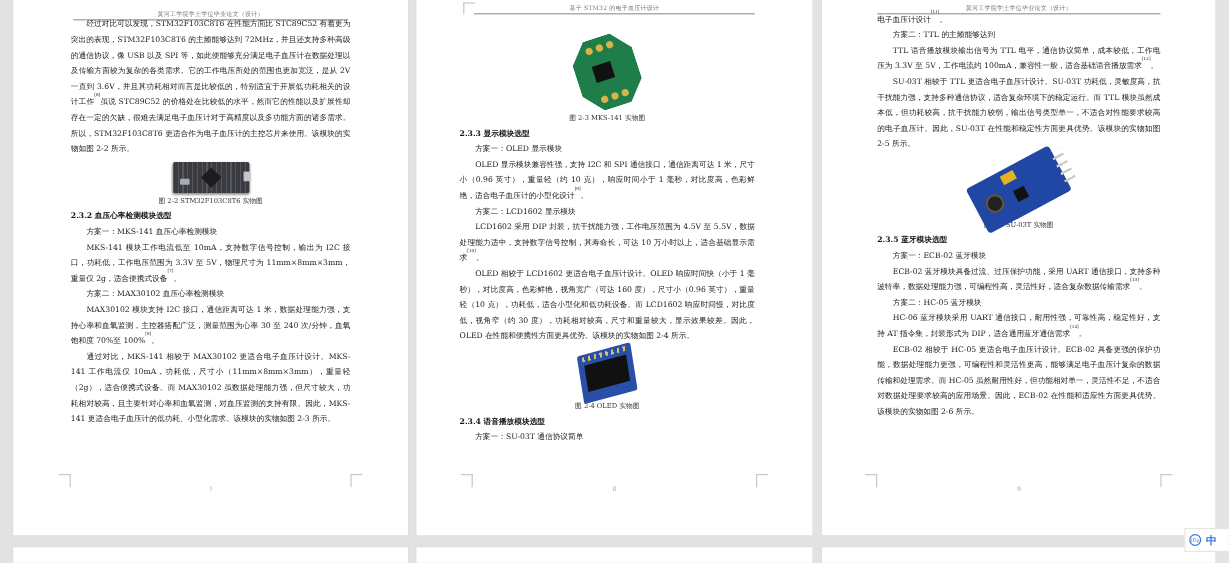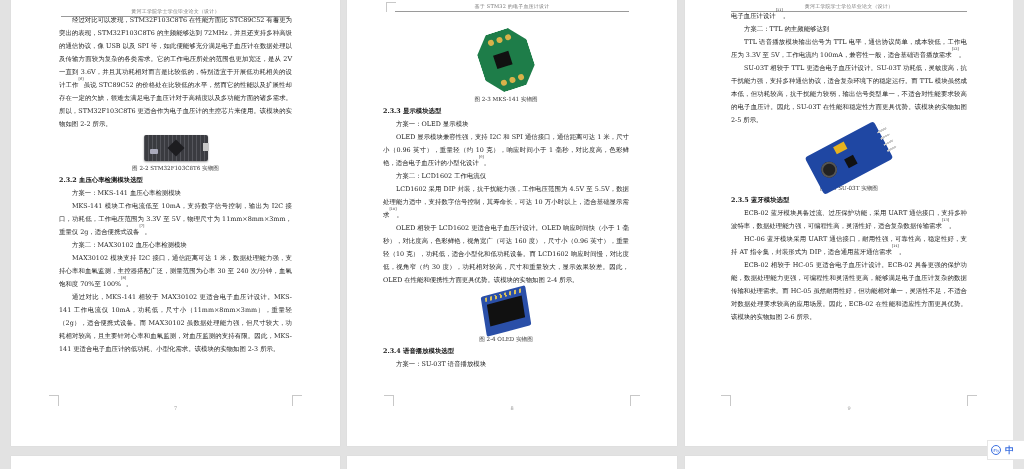--- a/index.html
+++ b/index.html
@@ -121,30 +121,30 @@
         <div class="pad" style="left:23px;top:6px"></div>
         <div class="pad" style="left:32px;top:6px"></div>
       <div class="pad" style="left:14px;top:48px"></div>
         <div class="pad" style="left:23px;top:48px"></div>
         <div class="pad" style="left:32px;top:48px"></div>
     </div>
     <div class="cap">图 2-3 MKS-141 实物图</div>
     <div class="h3">2.3.3 显示模块选型</div>
     <p class="ind">方案一：OLED 显示模块</p>
     <p class="ind"><span>OLED 显示模块兼容性强，支持 I2C 和 SPI 通信接口，通信距离可达 1 米，尺寸小（0.96 英寸），重量轻（约 10 克），响应时间小于 1 毫秒，对比度高，色彩鲜艳，适合电子血压计的小型化设计</span><sup>[9]</sup>。</p>
-    <p class="ind">方案二：LCD1602 工作电流仅</p>
+    <p class="ind">方案二：LCD1602 显示模块</p>
     <p class="ind"><span>LCD1602 采用 DIP 封装，抗干扰能力强，工作电压范围为 4.5V 至 5.5V，数据处理能力适中，支持数字信号控制，其寿命长，可达 10 万小时以上，适合基础显示需求</span><sup>[10]</sup>。</p>
     <p class="ind">OLED 相较于 LCD1602 更适合电子血压计设计。OLED 响应时间快（小于 1 毫秒），对比度高，色彩鲜艳，视角宽广（可达 160 度），尺寸小（0.96 英寸），重量轻（10 克），功耗低，适合小型化和低功耗设备。而 LCD1602 响应时间慢，对比度低，视角窄（约 30 度），功耗相对较高，尺寸和重量较大，显示效果较差。因此，OLED 在性能和便携性方面更具优势。该模块的实物如图 2-4 所示。</p>
     <div class="oled">
         <div class="pins"></div>
         <div class="scr"></div>
       </div>
     <div class="cap">图 2-4 OLED 实物图</div>
     <div class="h3">2.3.4 语音播放模块选型</div>
-    <p class="ind">方案一：SU-03T 语音播放模块</p>
+    <p class="ind">方案一：SU-03T 通信协议简单</p>
   </div>
   <div class="corner c-tl" style="left:37px;top:401px;transform:scaleY(-1)"></div>
   <div class="corner c-tr" style="right:37px;top:401px;transform:scaleY(-1)"></div>
   <div class="pno" style="left:0;right:0;text-align:center;top:411px">8</div>
 </div>
 
 <div class="page p3">
   <div class="hdr" style="top:9px">黄河工学院学士学位毕业论文（设计）</div>
   <div class="hdr-line" style="left:46px;right:46px;top:17px"></div>
   <div class="body" style="left:46px; right:46px; top:16px;">
@@ -153,21 +153,23 @@
     <p class="ind"><span>TTL 语音播放模块输出信号为 TTL 电平，通信协议简单，成本较低，工作电压为 3.3V 至 5V，工作电流约 100mA，兼容性一般，适合基础语音播放需求</span><sup>[12]</sup>。</p>
     <p class="ind">SU-03T 相较于 TTL 更适合电子血压计设计。SU-03T 功耗低，灵敏度高，抗干扰能力强，支持多种通信协议，适合复杂环境下的稳定运行。而 TTL 模块虽然成本低，但功耗较高，抗干扰能力较弱，输出信号类型单一，不适合对性能要求较高的电子血压计。因此，SU-03T 在性能和稳定性方面更具优势。该模块的实物如图 2-5 所示。</p>
     <div class="su03">
         <div class="mic"></div>
         <div class="pot"></div>
         <div class="chip"></div>
         <div class="hdr-pins"></div>
       </div>
     <div class="cap">图 2-5 SU-03T 实物图</div>
     <div class="h3">2.3.5 蓝牙模块选型</div>
+    <p class="ind">方案一：ECB-02 蓝牙模块</p>
     <p class="ind"><span>ECB-02 蓝牙模块具备过流、过压保护功能，采用 UART 通信接口，支持多种波特率，数据处理能力强，可编程性高，灵活性好，适合复杂数据传输需求</span><sup>[13]</sup>。</p>
+    <p class="ind">方案二：HC-05 蓝牙模块</p>
     <p class="ind"><span>HC-06 蓝牙模块采用 UART 通信接口，耐用性强，可靠性高，稳定性好，支持 AT 指令集，封装形式为 DIP，适合通用蓝牙通信需求</span><sup>[14]</sup>。</p>
     <p class="ind">ECB-02 相较于 HC-05 更适合电子血压计设计。ECB-02 具备更强的保护功能，数据处理能力更强，可编程性和灵活性更高，能够满足电子血压计复杂的数据传输和处理需求。而 HC-05 虽然耐用性好，但功能相对单一，灵活性不足，不适合对数据处理要求较高的应用场景。因此，ECB-02 在性能和适应性方面更具优势。该模块的实物如图 2-6 所示。</p>
   </div>
   <div class="corner c-tl" style="left:36px;top:401px;transform:scaleY(-1)"></div>
   <div class="corner c-tr" style="right:36px;top:401px;transform:scaleY(-1)"></div>
   <div class="pno" style="left:0;right:0;text-align:center;top:411px">9</div>
 </div>
 
 <div class="page p1 next"></div>
 <div class="page p2 next"></div>

